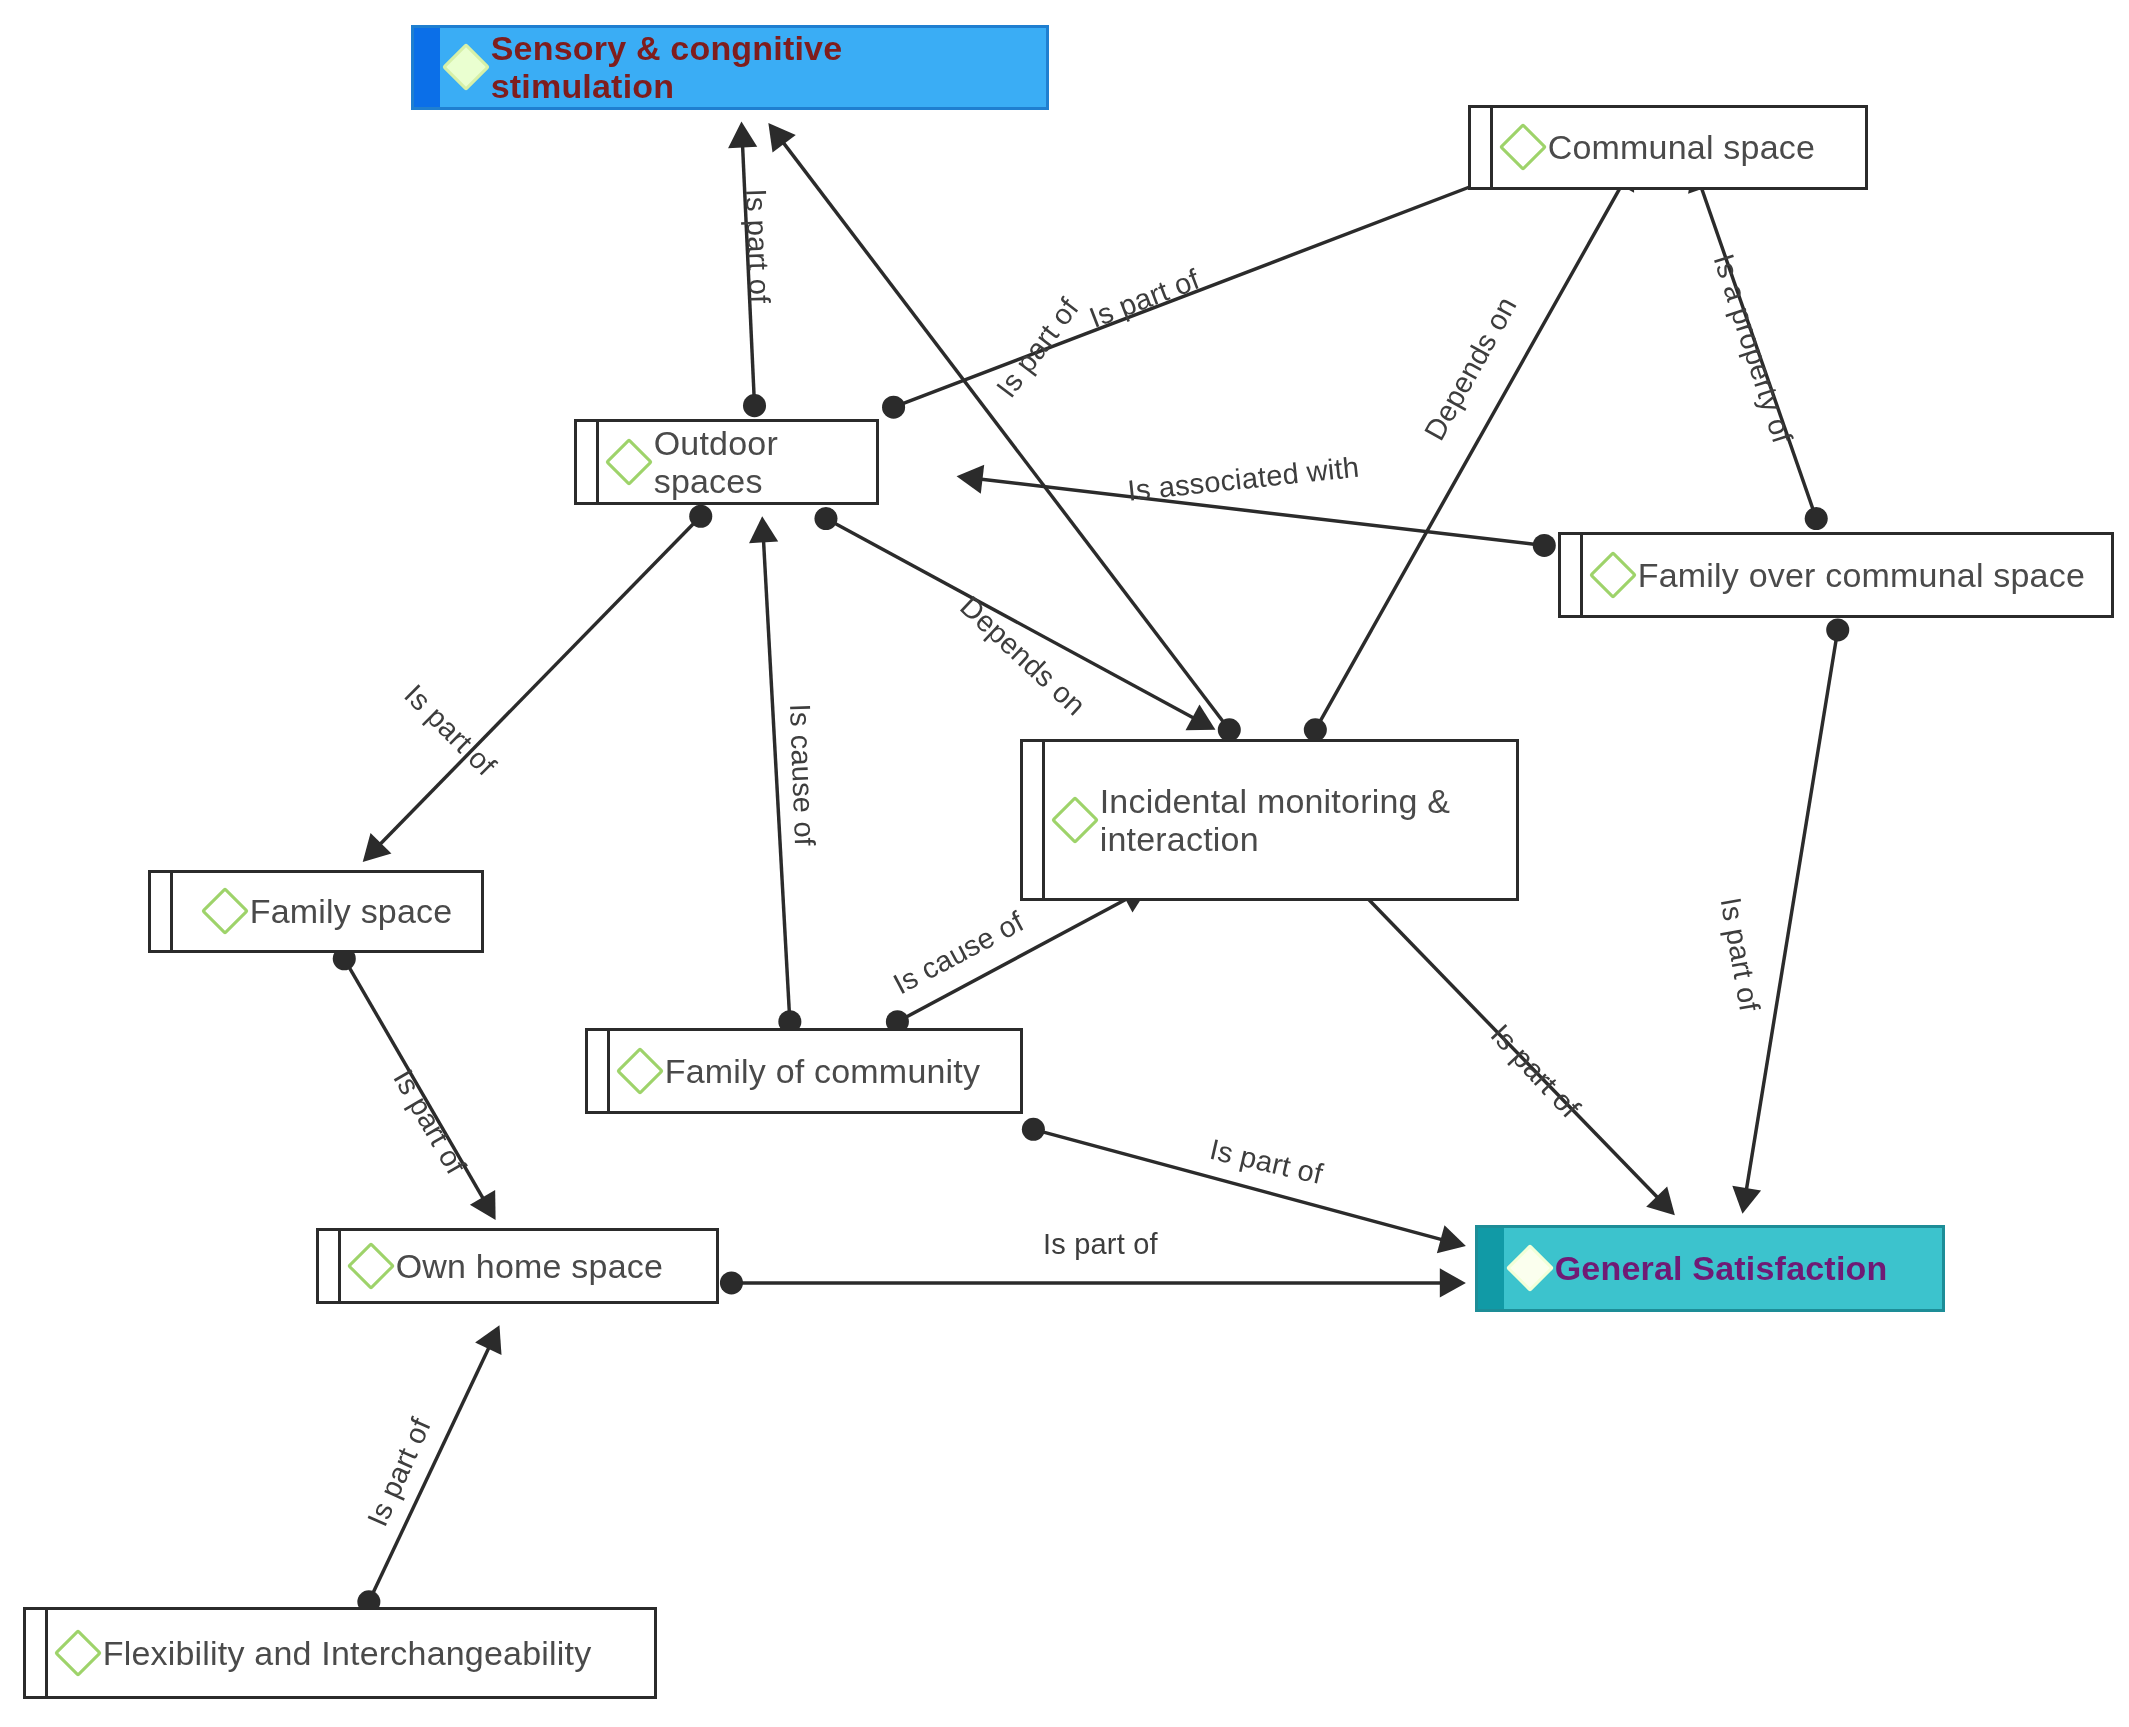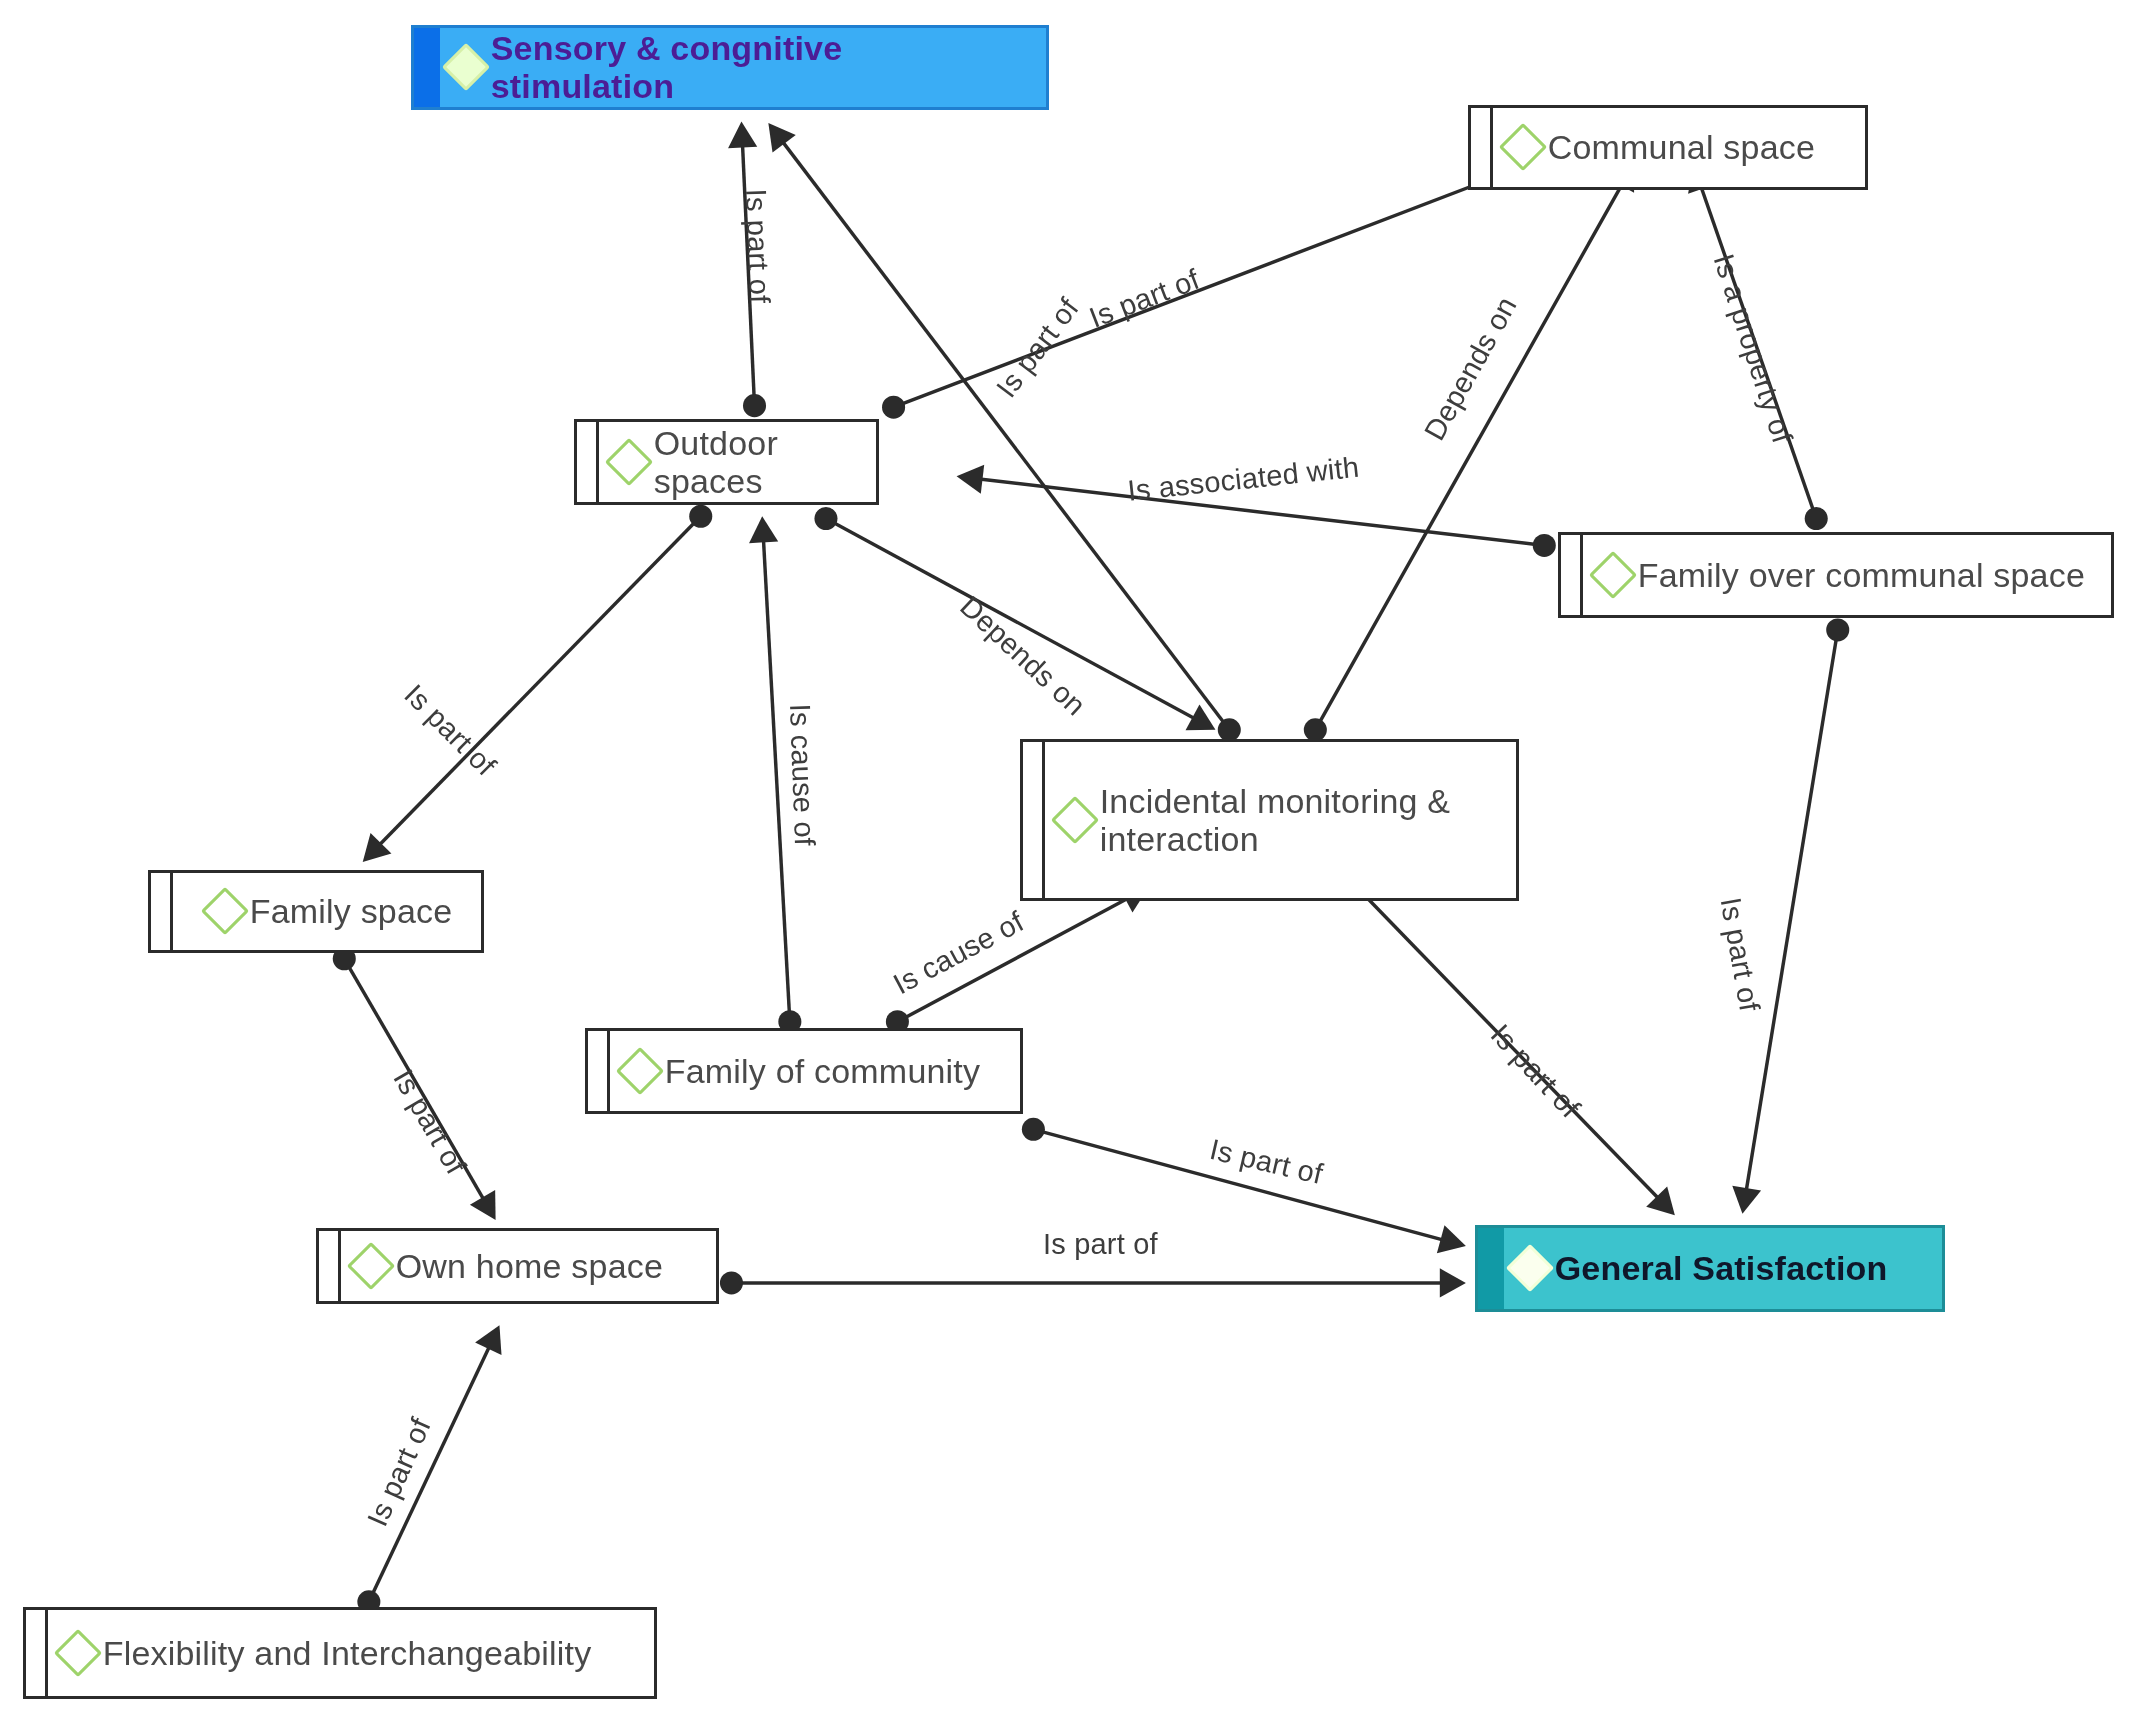--- a/index.html
+++ b/index.html
@@ -11,26 +11,26 @@
         display:flex;align-items:center;}
   .node .band{position:absolute;left:0;top:0;bottom:0;width:21.5px;border-right:3.1px solid #2b2b2b;box-sizing:border-box;}
   .node .inner{display:flex;align-items:center;gap:7.7px;padding-left:35px;padding-right:14px;width:100%;}
   .node .dia{flex:0 0 auto;width:34px;height:34px;transform:rotate(45deg);
              border:3.1px solid #9ed36a;background:transparent;box-sizing:border-box;border-radius:2.3px;}
   .node .lbl{font-size:34px;line-height:1.12;color:#4a4a4a;font-weight:400;letter-spacing:0.2px;white-space:pre-line;}
 
   
   .node.blue{background:#3aadf5;border-color:#1f7fd0;}
   .node.blue .band{background:#0b6fe8;border-right:none;width:26px;}
-  .node.blue .lbl{color:#4c1d95;font-weight:700;}
+  .node.blue .lbl{color:#7f1d1d;font-weight:700;}
   .node.blue .dia{border-color:#d6f0a8;background:#eaffd0;}
 
   .node.teal{background:#3cc3cd;border-color:#1d8d97;}
   .node.teal .band{background:#119aa6;border-right:none;width:26px;}
-  .node.teal .lbl{color:#0f172a;font-weight:700;}
+  .node.teal .lbl{color:#701a75;font-weight:700;}
   .node.teal .dia{border-color:#f2ffd8;background:#fbffee;}
 
   .elabel{position:absolute;font-size:29px;color:#3d3d3d;white-space:nowrap;
           transform-origin:0 0;letter-spacing:0.2px;}
 </style>
 </head>
 <body>
 
 <div id="stage">
   <svg id="edges" viewBox="0 0 2771 2248" xmlns="http://www.w3.org/2000/svg">

